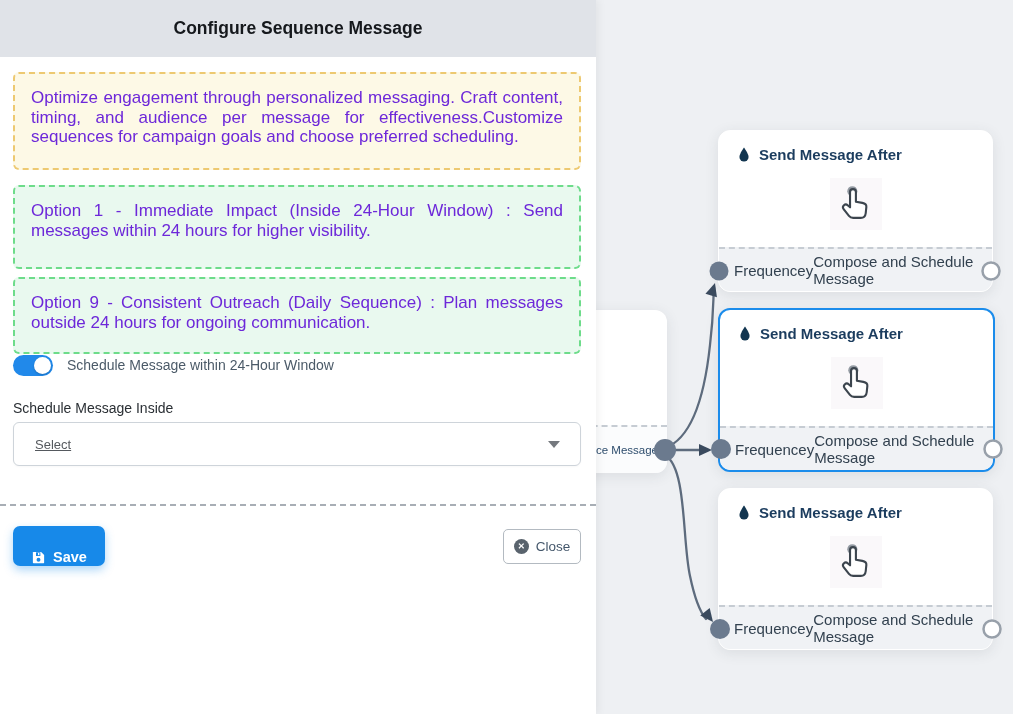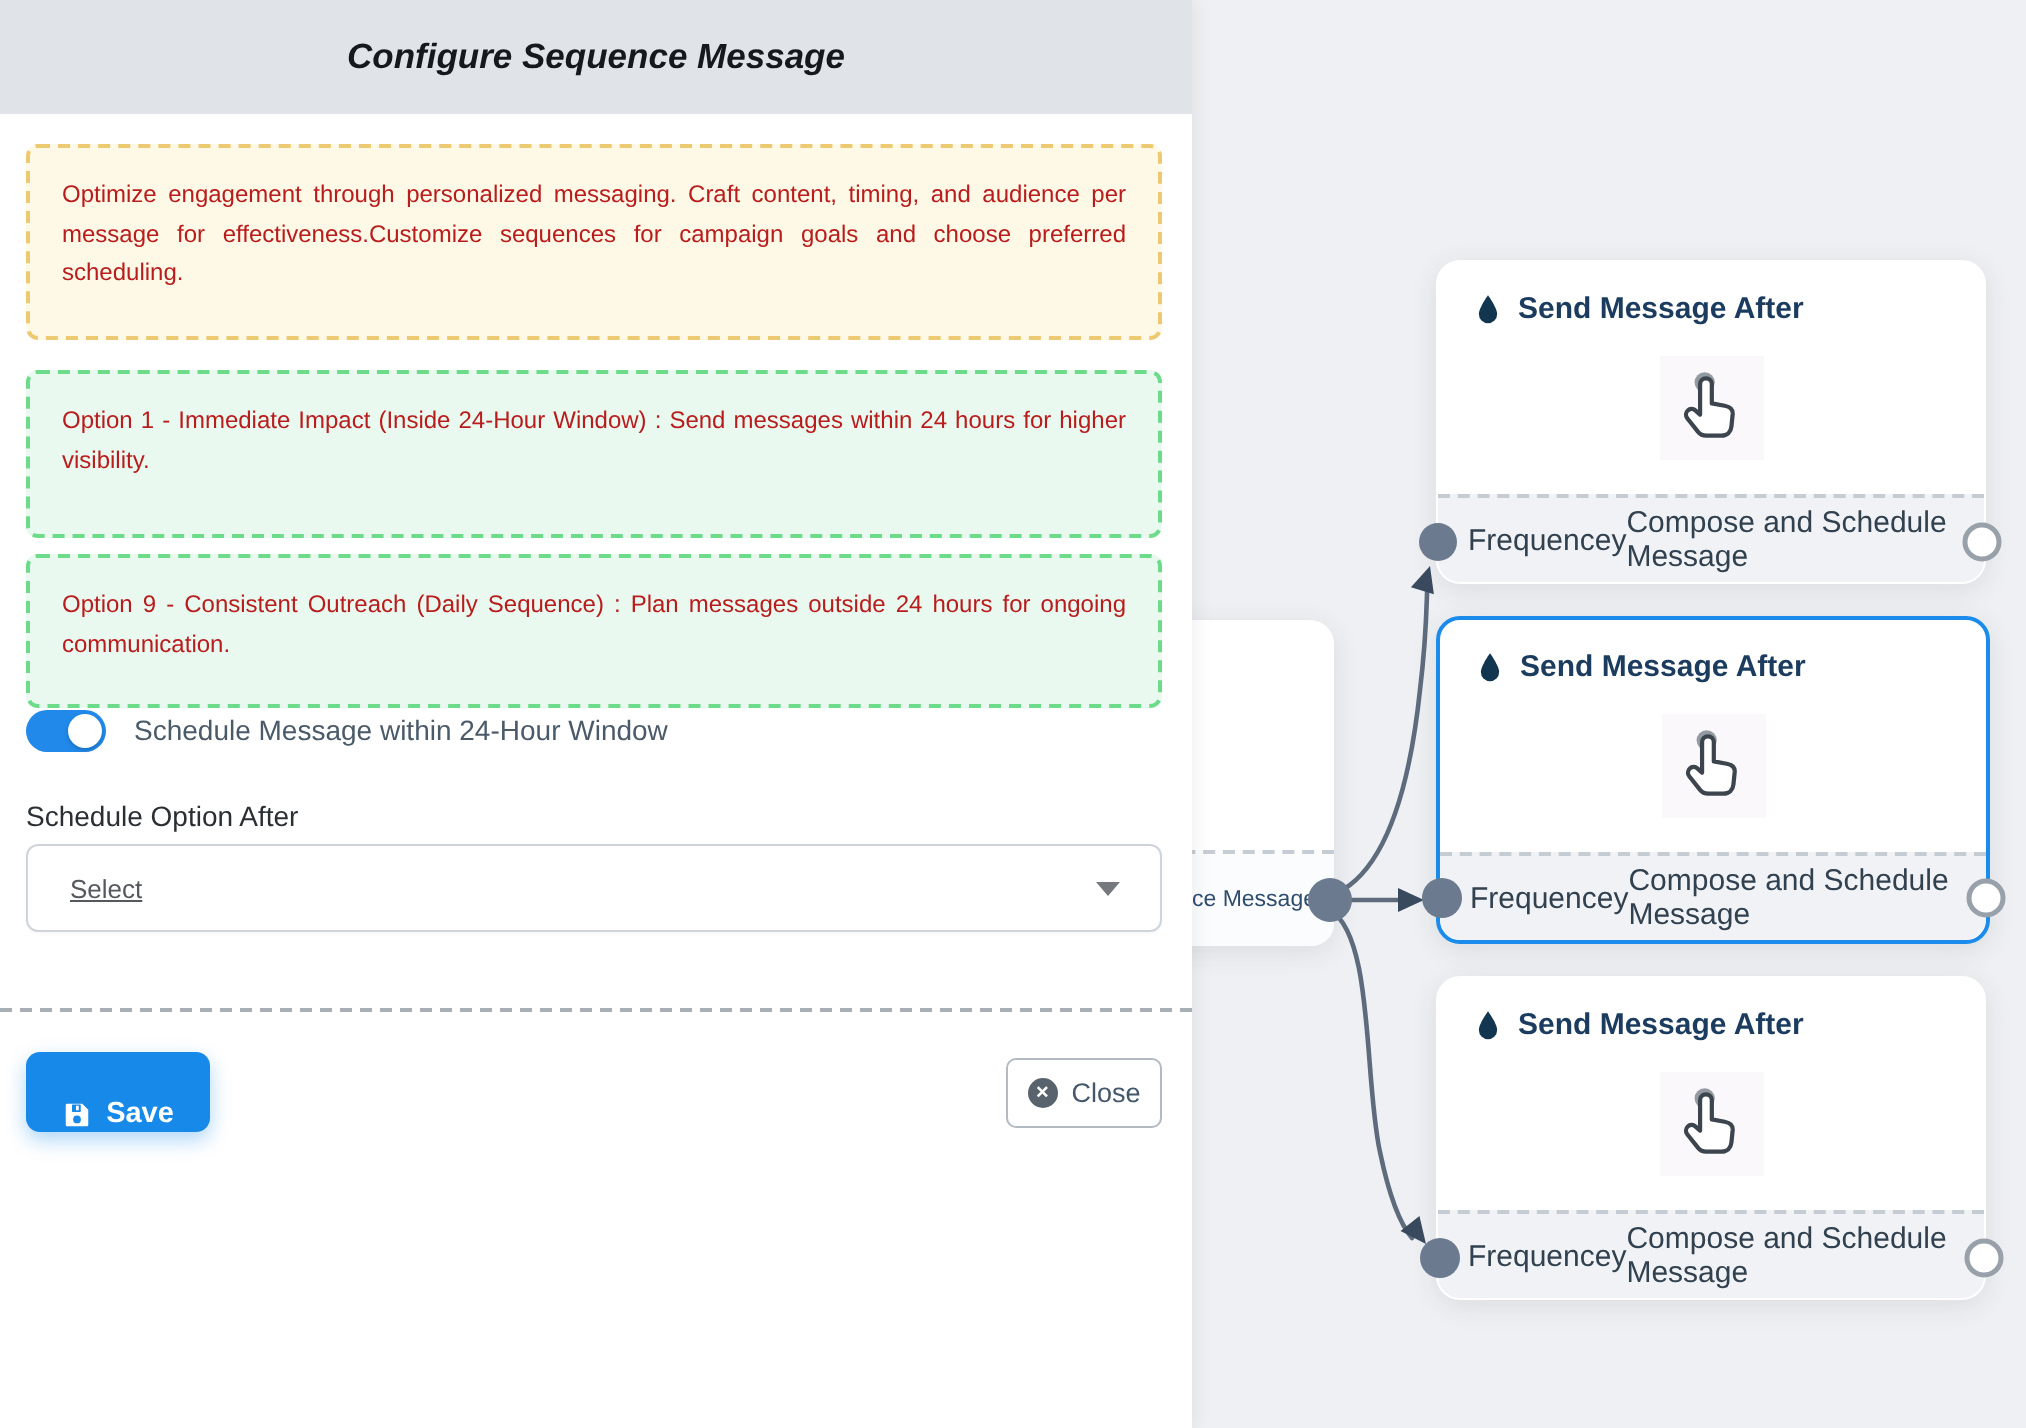--- a/index.html
+++ b/index.html
@@ -30,26 +30,26 @@
     border-radius:12px;z-index:1;box-shadow:0 3px 14px rgba(45,55,70,.10);
   }
   .partial-node .node-footer{height:46px;justify-content:flex-end;padding-right:9px;
     color:#2e4d6d;font-size:11.5px;background:#fbfcfd;}
   svg.edges{position:absolute;left:0;top:0;z-index:3;pointer-events:none;}
   
   .panel{
     position:absolute;left:0;top:0;width:596px;height:714px;background:#fff;z-index:10;
     box-shadow:3px 0 8px rgba(0,0,0,.05);
   }
-  .panel-header{height:57px;background:#e0e3e8;display:flex;align-items:center;justify-content:center;font-style:italic;}
+  .panel-header{height:57px;background:#e0e3e8;display:flex;align-items:center;justify-content:center;}
   .panel-title{font-weight:700;font-size:17.5px;color:#15181c;}
   .panel-body{padding:15px 15px 0 13px;}
   .note{
-    border-radius:6px;padding:14px 16px;font-size:12px;line-height:19.5px;
-    text-align:justify;color:#b91c1c;
+    border-radius:6px;padding:14px 16px;font-size:17px;line-height:19.5px;
+    text-align:justify;color:#6d28d9;
   }
   .note-yellow{background:#fdf9e6;border:2px dashed #edc971;height:66px;}
   .note-green{background:#e9f9ef;border:2px dashed #6ddc8a;}
   .note-g1{margin-top:15px;height:52px;}
   .note-g2{margin-top:8px;height:45px;}
   .toggle-row{display:flex;align-items:center;gap:14px;height:22px;}
   .toggle-row + .toggle-row{margin-top:14px;}
   .switch{width:40px;height:21px;border-radius:11px;position:relative;flex:0 0 auto;cursor:pointer;}
   .switch.on{background:#2189ea;}
   .switch.off{background:#e9ecef;border:1px solid #e2e6ea;}
@@ -193,21 +193,21 @@
     <div class="note note-green note-g1">Option 1 - Immediate Impact (Inside 24-Hour Window) : Send messages within 24 hours for higher visibility.</div>
     <div class="note note-green note-g2">Option 9 - Consistent Outreach (Daily Sequence) : Plan messages outside 24 hours for ongoing communication.</div>
 
     <div class="toggle-row">
       <div class="switch on">
           <div class="knob"></div>
         </div>
       <span class="toggle-label-on">Schedule Message within 24-Hour Window</span>
     </div>
 
-    <div class="field-label">Schedule Option After</div>
+    <div class="field-label">Schedule Message Inside</div>
     <div class="select-box">
       <span class="select-value">Select</span>
       <span class="caret-down"></span>
     </div>
 
     <div class="dashed-sep"></div>
 
     <div class="btn-row">
       <button class="btn-save">
         <svg width="15" height="15" viewBox="0 0 24 24">

